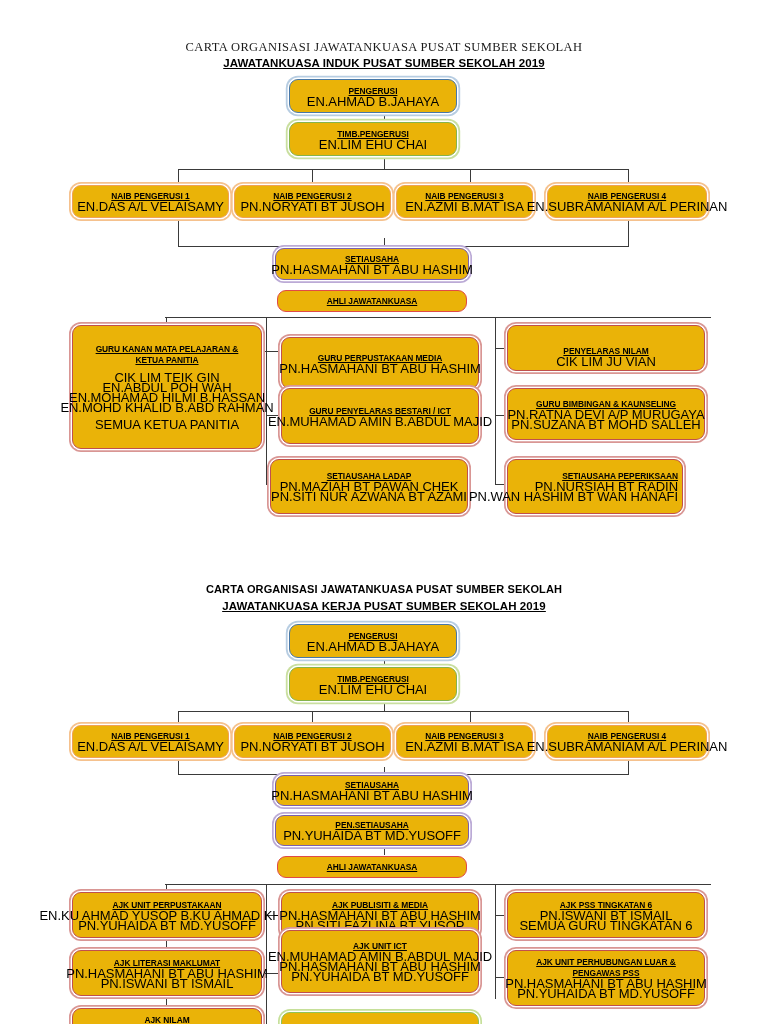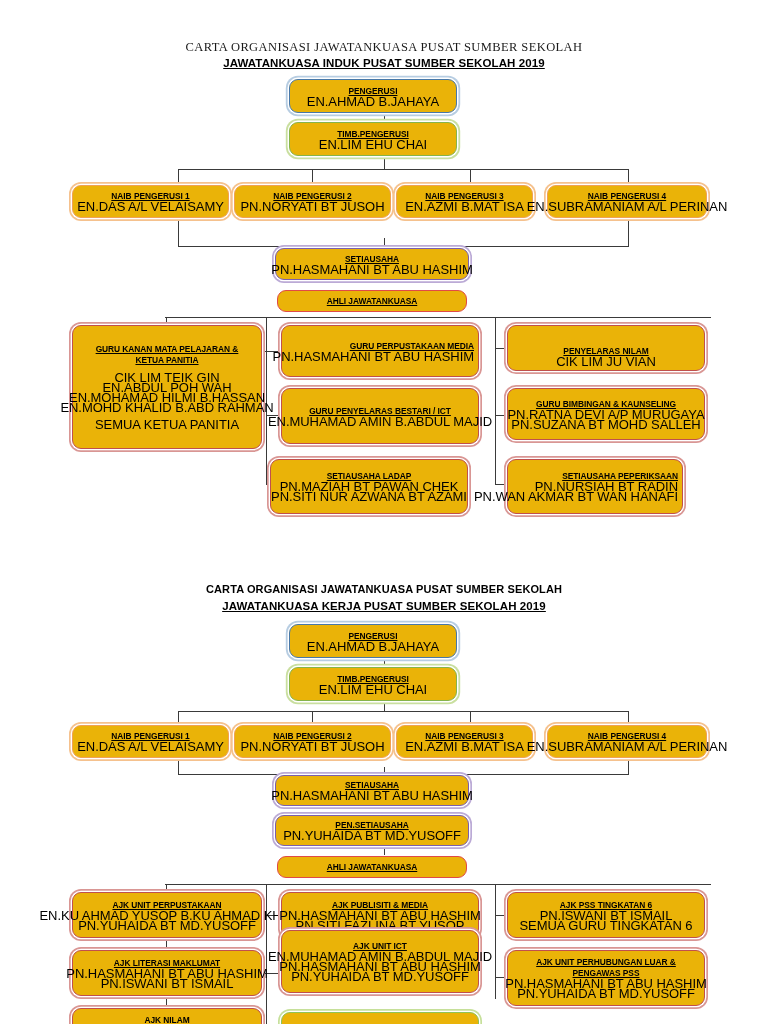--- a/index.html
+++ b/index.html
@@ -157,21 +157,21 @@
     <div class="bx-title">KETUA PANITIA</div>
     <div class="bx-gap"></div>
     <div class="bx-line">CIK LIM TEIK GIN</div>
     <div class="bx-line">EN.ABDUL POH WAH</div>
     <div class="bx-line">EN.MOHAMAD HILMI B.HASSAN</div>
     <div class="bx-line">EN.MOHD KHALID B.ABD RAHMAN</div>
     <div class="bx-gap"></div>
     <div class="bx-line">SEMUA KETUA PANITIA</div>
   </div>
 
-  <div class="box bd-red" style="left:281px;top:325px;width:198px;height:52px;align-items:flex-end;">
+  <div class="box bd-red" style="left:281px;top:337px;width:198px;height:52px;">
     <div class="bx-title">GURU PERPUSTAKAAN MEDIA</div>
     <div class="bx-line">PN.HASMAHANI BT ABU HASHIM</div>
   </div>
   <div class="box bd-red" style="left:281px;top:388px;width:198px;height:56px;">
     <div class="bx-title">GURU PENYELARAS BESTARI / ICT</div>
     <div class="bx-line">EN.MUHAMAD AMIN B.ABDUL MAJID</div>
   </div>
   <div class="box bd-red" style="left:270px;top:459px;width:198px;height:55px;">
     <div class="bx-title">SETIAUSAHA LADAP</div>
     <div class="bx-line">PN.MAZIAH BT PAWAN CHEK</div>
@@ -183,21 +183,21 @@
     <div class="bx-line">CIK LIM JU VIAN</div>
   </div>
   <div class="box bd-red" style="left:507px;top:388px;width:198px;height:52px;">
     <div class="bx-title">GURU BIMBINGAN &amp; KAUNSELING</div>
     <div class="bx-line">PN.RATNA DEVI A/P MURUGAYA</div>
     <div class="bx-line">PN.SUZANA BT MOHD SALLEH</div>
   </div>
   <div class="box bd-red" style="left:507px;top:459px;width:176px;height:55px;align-items:flex-end;">
     <div class="bx-title">SETIAUSAHA PEPERIKSAAN</div>
     <div class="bx-line">PN.NURSIAH BT RADIN</div>
-    <div class="bx-line">PN.WAN AKMAR BT WAN HANAFI</div>
+    <div class="bx-line">PN.WAN HASHIM BT WAN HANAFI</div>
   </div>
 
   <div class="title-sans2" style="position:absolute;left:0;top:583px;width:768px;">CARTA ORGANISASI JAWATANKUASA PUSAT SUMBER SEKOLAH</div>
   <div class="title-sans" style="position:absolute;left:0;top:598px;width:768px;">JAWATANKUASA KERJA PUSAT SUMBER SEKOLAH 2019</div>
 
   <div class="ln lv" style="left:384px;top:658px;height:15px;"></div>
   <div class="ln lv" style="left:384px;top:700px;height:12px;"></div>
   <div class="ln lh" style="left:178px;top:711px;width:450px;"></div>
   <div class="ln lv" style="left:178px;top:711px;height:14px;"></div>
   <div class="ln lv" style="left:312px;top:711px;height:14px;"></div>

